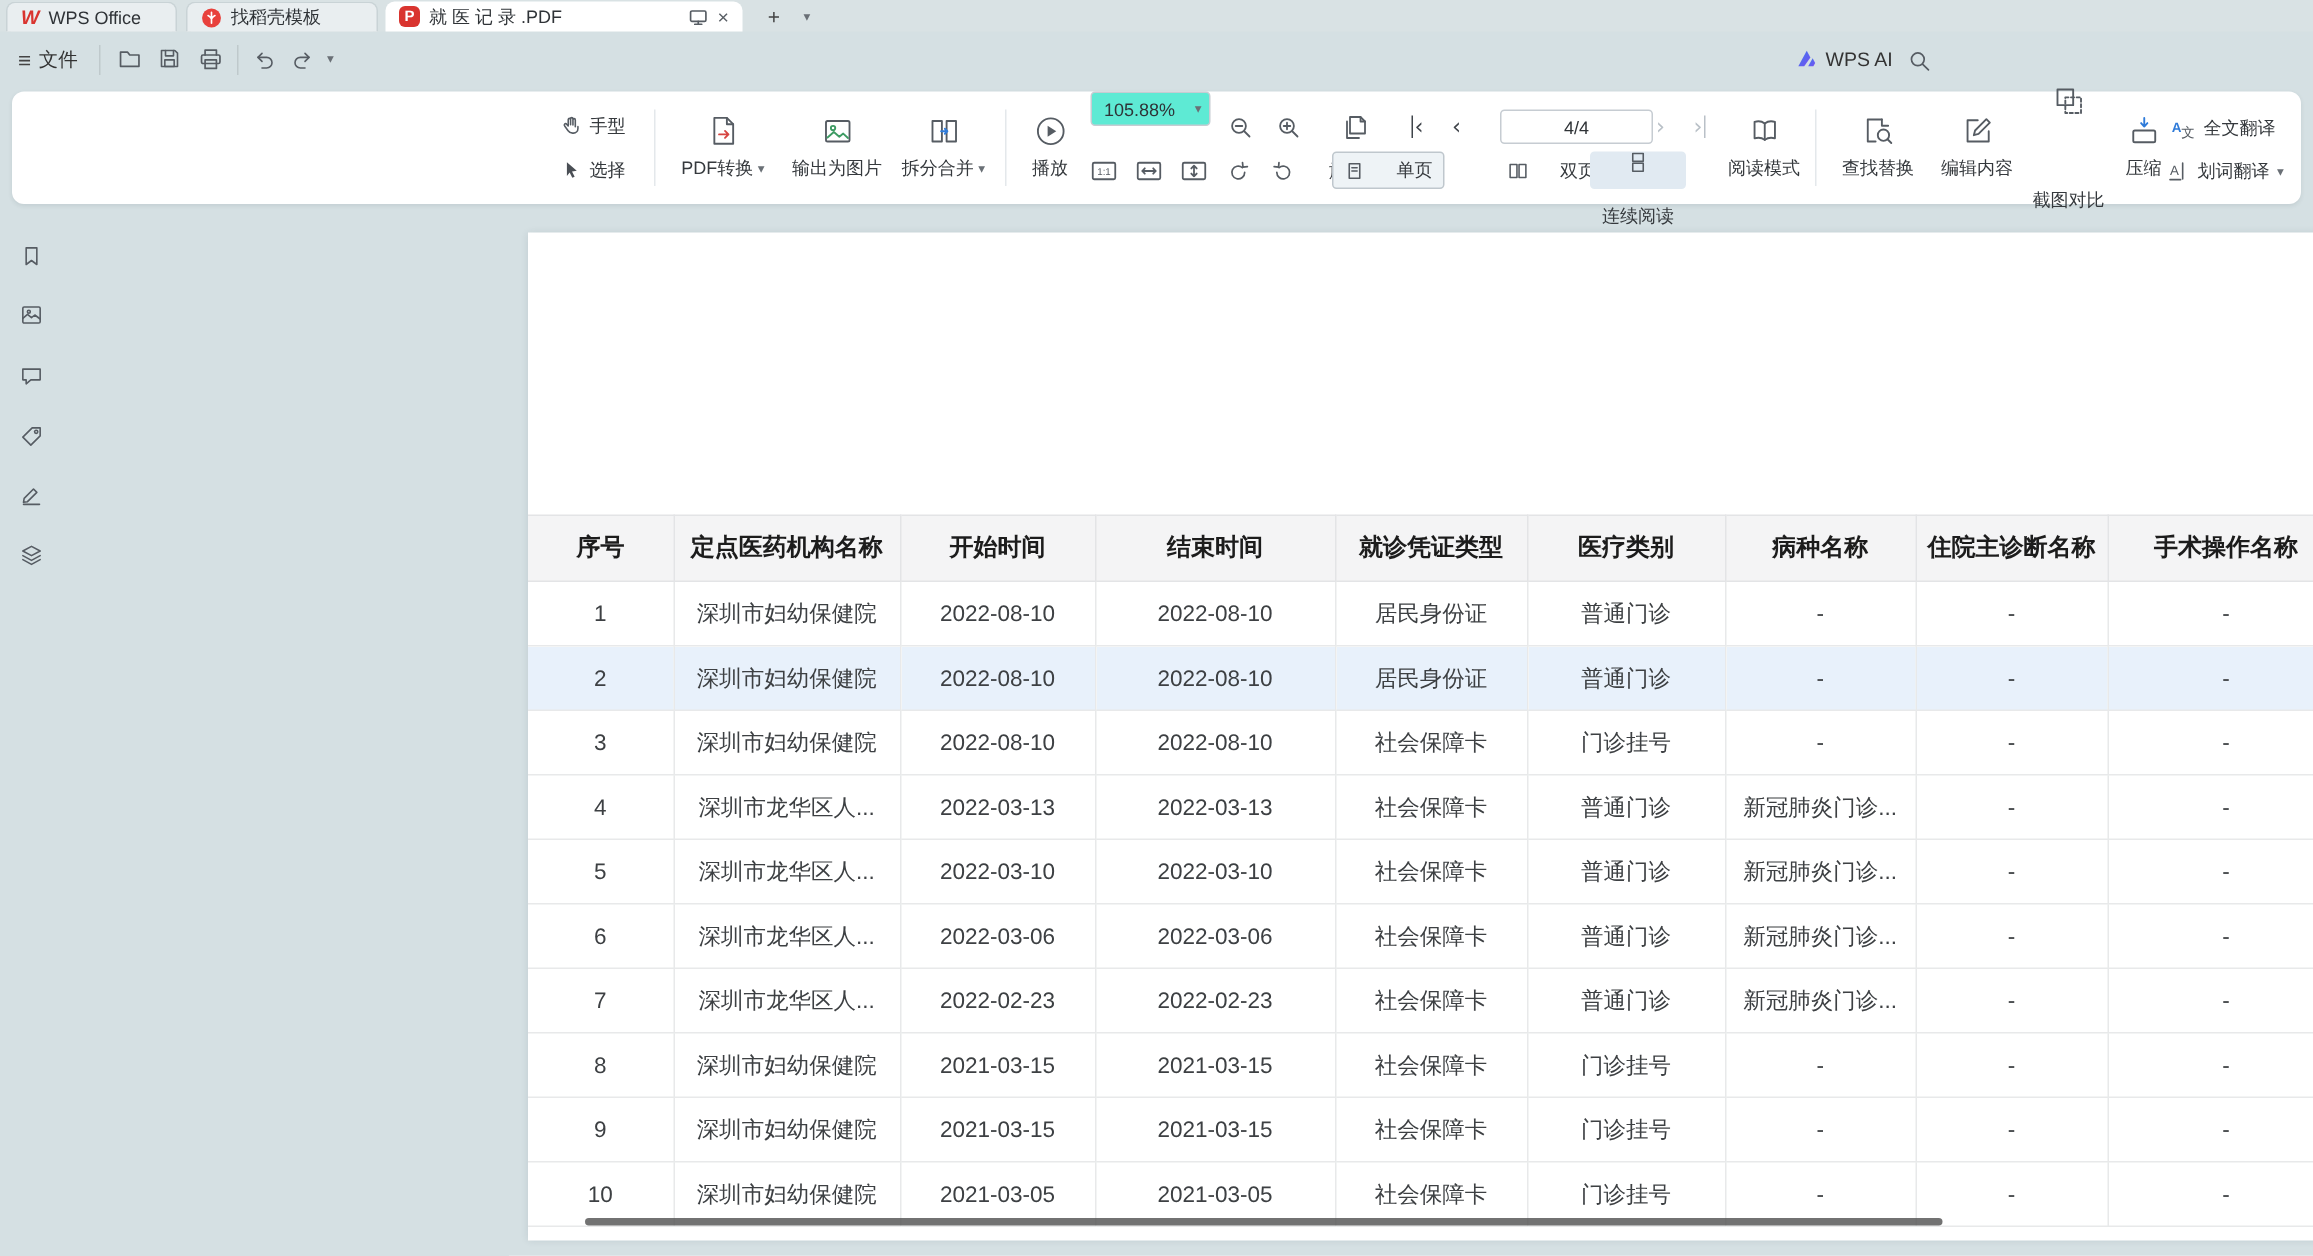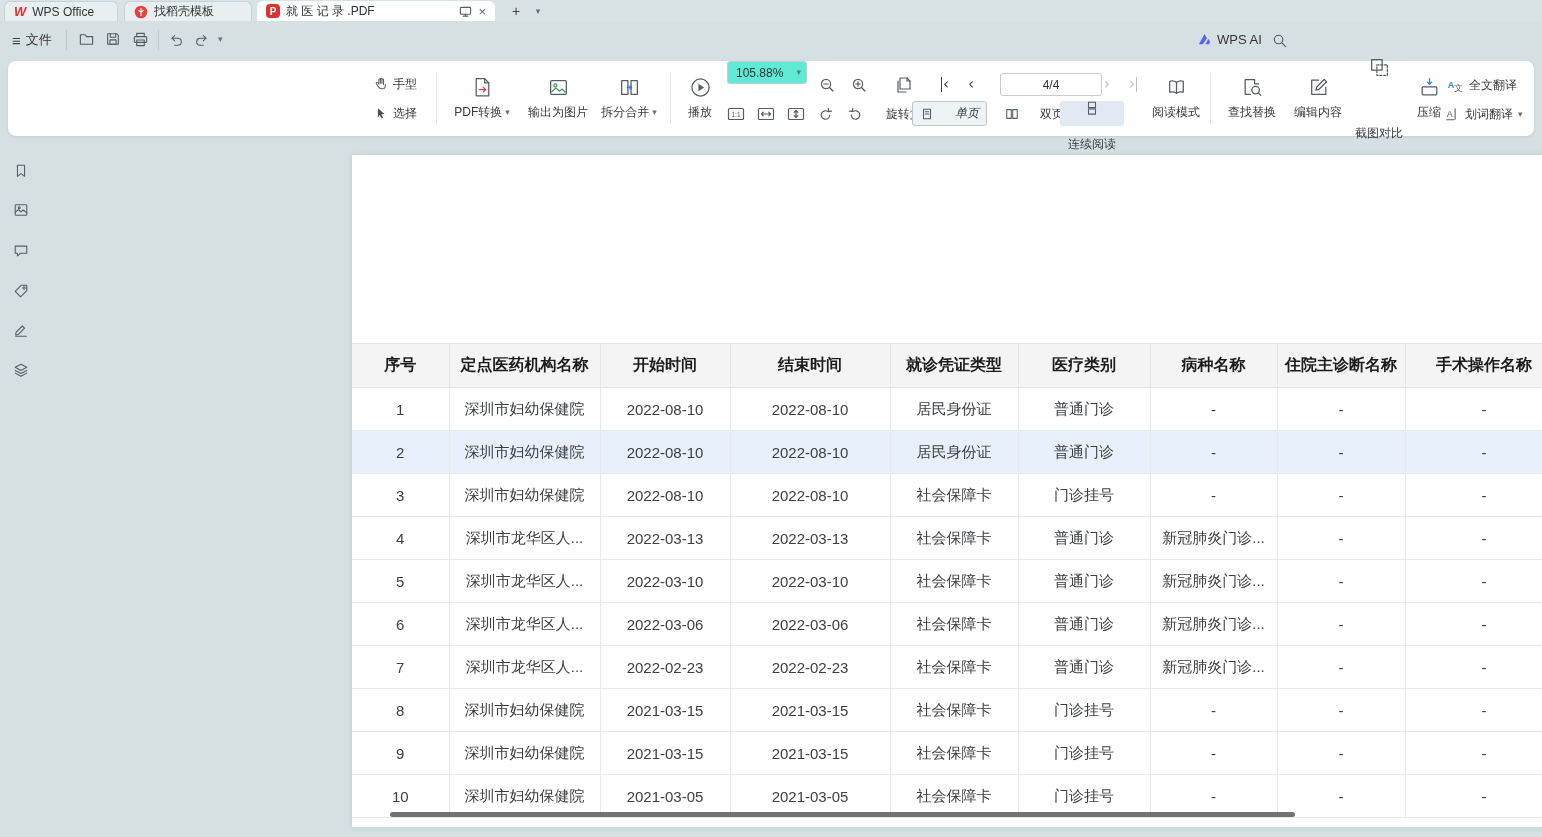--- a/index.html
+++ b/index.html
@@ -340,21 +340,21 @@
   </div>
   <div class="sbtn" style="left:838px;">
     <span>
         <svg width="19" height="19" viewBox="0 0 20 20">
           <path d="M5.5 10.5a4.5 4.5 0 1 0 1.6-3.4"></path>
           <path d="M7 3.6l-.3 3.1-3.1-.3"></path>
         </svg>
       </span>
     <span>旋转文档</span>
   </div>
-  <div class="sbtn pressed" style="left:904px;font-style:italic;">
+  <div class="sbtn pressed" style="left:880px;">
     <span>
         <svg width="14" height="14" viewBox="0 0 16 16">
           <rect x="4" y="2.5" width="8" height="11"></rect>
           <path d="M6 5.5h4M6 8h4"></path>
         </svg>
       </span>
     <span>单页</span>
   </div>
   <div class="sbtn" style="left:997px;text-align:center;">
     <span>

